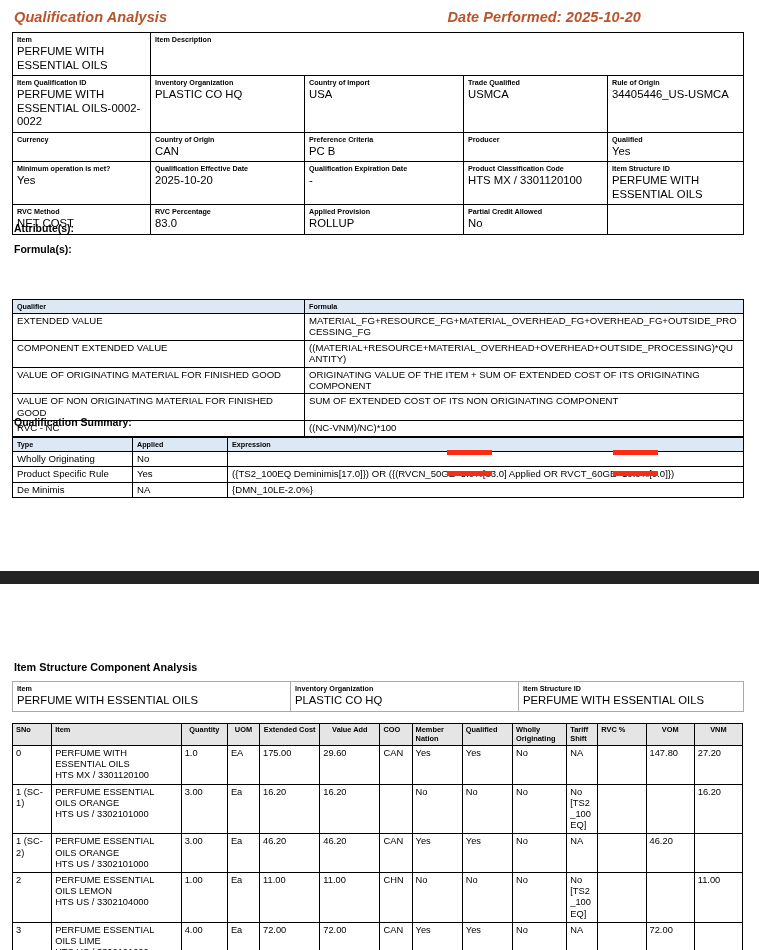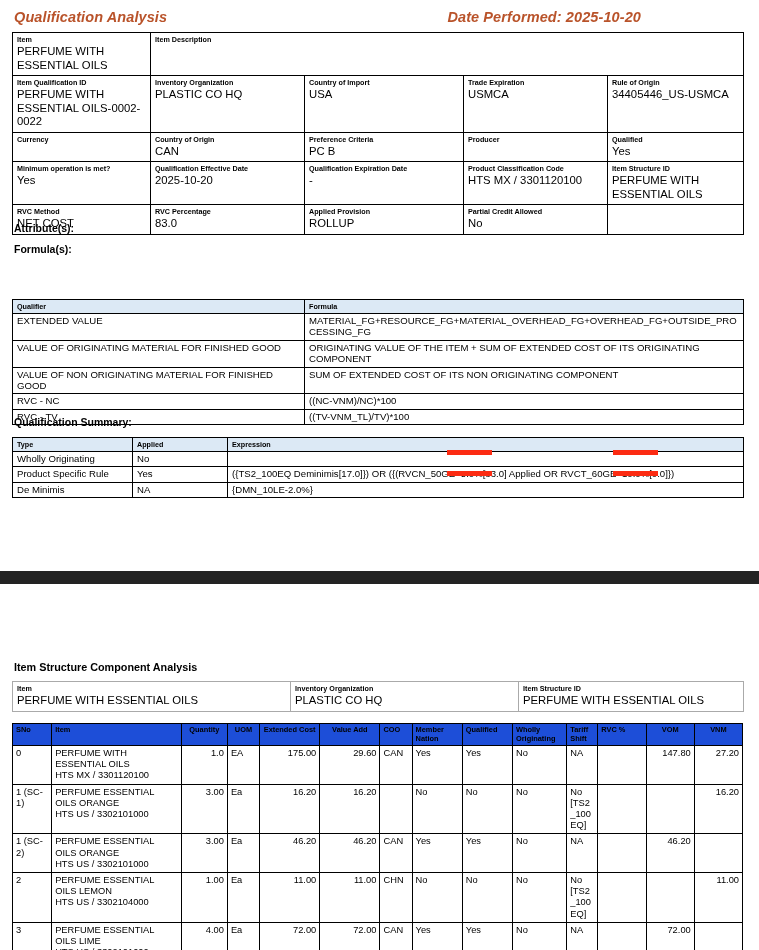--- a/index.html
+++ b/index.html
@@ -155,31 +155,31 @@
   }
 
   
   #component-table {
     top: 723px;
     left: 12px;
     width: 731px;
     border: 1px solid #000;
   }
   #component-table th {
-    background: #1d4ed8;
+    background: #e5e5e5;
     font-size: 7.4px;
     padding: 2px 3px 2px 3px;
     line-height: 8.5px;
   }
   #component-table td {
     font-size: 9.3px;
     line-height: 11.2px;
     padding: 2px 3px 2px 3px;
   }
-  #component-table td.num { text-align: right; }
+  #component-table td.num { }
   #component-table th.num { text-align: center; margin-top: 8px; }
   #component-table td.item-cell { text-align: left; }
   .item-line { display: block; }
 
   
   .redaction {
     position: absolute;
     background: #fc2b12;
     height: 5px;
   }
@@ -224,21 +224,21 @@
         </td>
         <td>
           <span class="lbl">Inventory Organization</span>
           <span class="val">PLASTIC CO HQ</span>
         </td>
         <td>
           <span class="lbl">Country of Import</span>
           <span class="val">USA</span>
         </td>
         <td>
-          <span class="lbl">Trade Expiration</span>
+          <span class="lbl">Trade Qualified</span>
           <span class="val">USMCA</span>
         </td>
         <td>
           <span class="lbl">Rule of Origin</span>
           <span class="val">34405446_US-USMCA</span>
         </td>
       </tr>
       <tr>
         <td>
           <span class="lbl">Currency</span>
@@ -320,20 +320,24 @@
     <thead>
       <tr>
         <th>Qualifier</th>
         <th>Formula</th>
       </tr>
     </thead>
     <tbody>
       <tr>
         <td class="qualifier-cell">EXTENDED VALUE</td>
         <td class="formula-cell">MATERIAL_FG+RESOURCE_FG+MATERIAL_OVERHEAD_FG+OVERHEAD_FG+OUTSIDE_PROCESSING_FG</td>
+      </tr>
+      <tr>
+        <td class="qualifier-cell">COMPONENT EXTENDED VALUE</td>
+        <td class="formula-cell">((MATERIAL+RESOURCE+MATERIAL_OVERHEAD+OVERHEAD+OUTSIDE_PROCESSING)*QUANTITY)</td>
       </tr>
       <tr>
         <td class="qualifier-cell">VALUE OF ORIGINATING MATERIAL FOR FINISHED GOOD</td>
         <td class="formula-cell">ORIGINATING VALUE OF THE ITEM + SUM OF EXTENDED COST OF ITS ORIGINATING COMPONENT</td>
       </tr>
       <tr>
         <td class="qualifier-cell">VALUE OF NON ORIGINATING MATERIAL FOR FINISHED GOOD</td>
         <td class="formula-cell">SUM OF EXTENDED COST OF ITS NON ORIGINATING COMPONENT</td>
       </tr>
       <tr>

